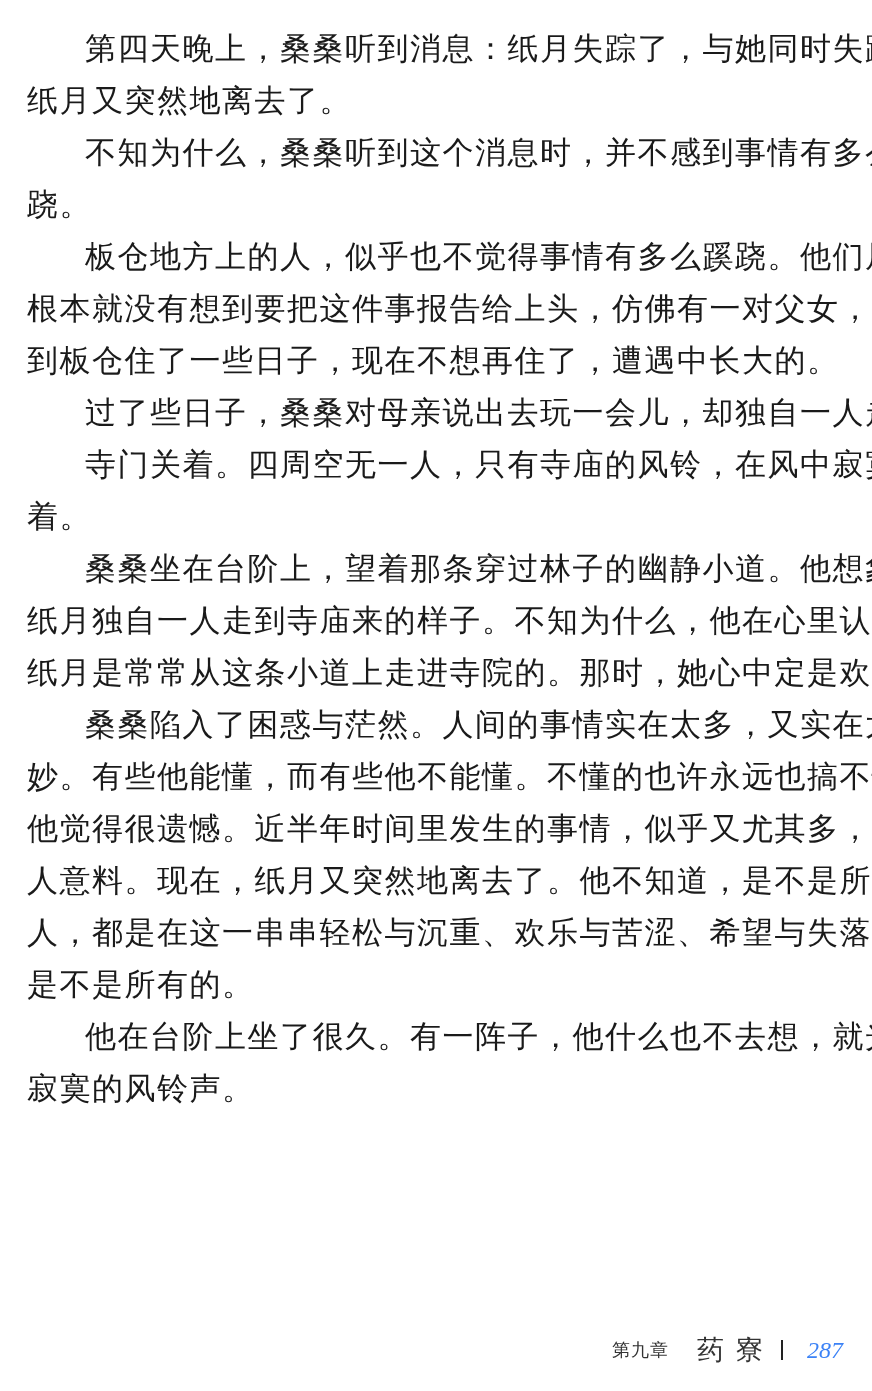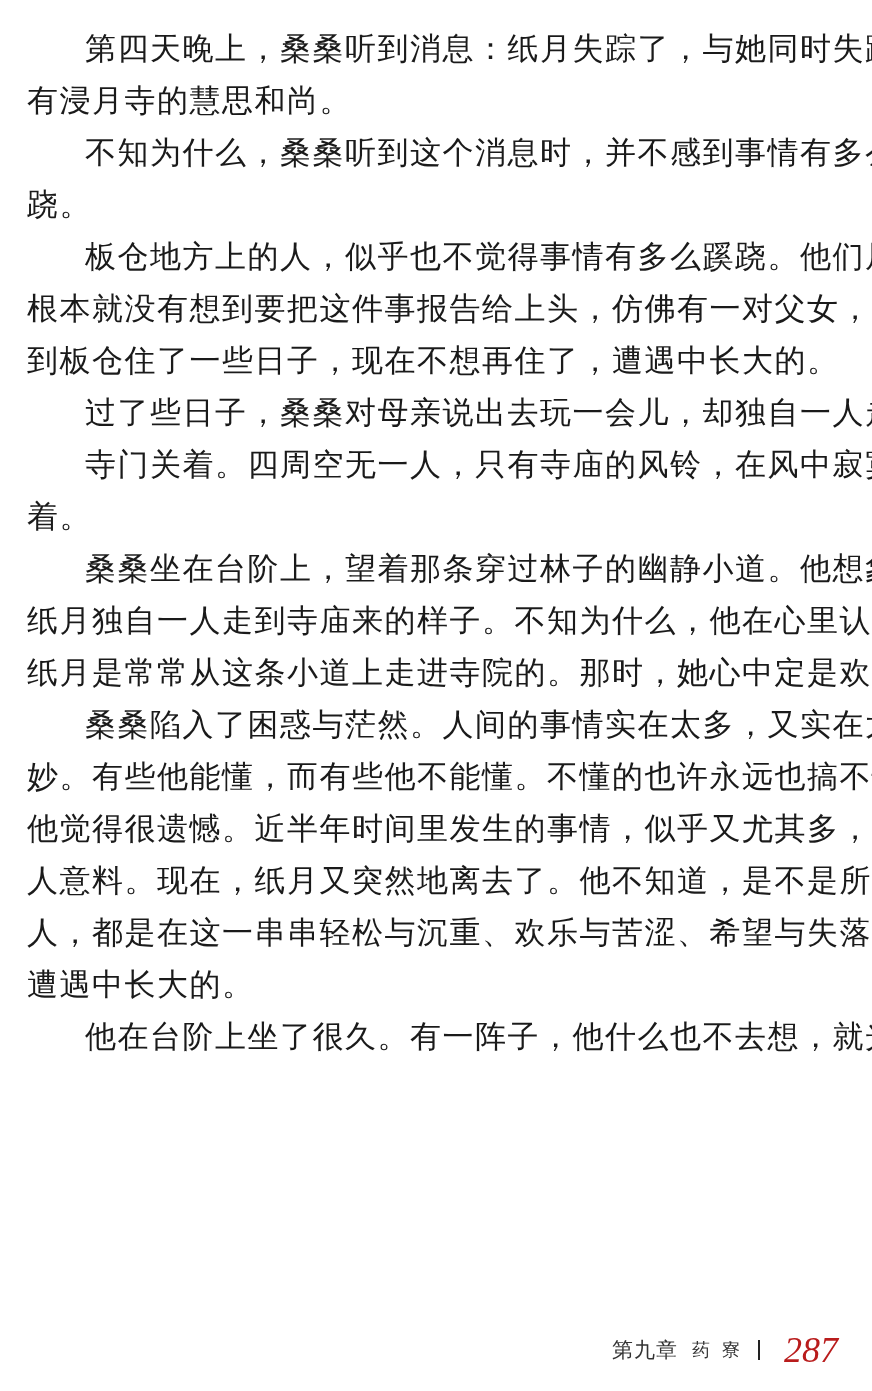--- a/index.html
+++ b/index.html
@@ -35,51 +35,51 @@
       position: absolute;
       top: 1330px;
       left: 612px;
       height: 40px;
       display: flex;
       align-items: center;
       font-family: "DejaVu Sans", "Liberation Sans", sans-serif;
       color: #333;
     }
     .chapter {
-      font-size: 21px;
+      font-size: 18px;
       letter-spacing: 1px;
     }
     .chapter-title {
-      font-size: 18px;
-      margin-left: 14px;
+      font-size: 27px;
+      margin-left: 28px;
       letter-spacing: 12px;
     }
     .divider {
       display: inline-block;
       width: 2px;
       height: 20px;
       background: #222;
       margin-left: 6px;
       margin-right: 24px;
     }
     .page-number {
       font-family: "Liberation Serif", "DejaVu Serif", serif;
       font-style: italic;
-      font-size: 36px;
-      color: #b91c1c;
+      font-size: 24px;
+      color: #3b82f6;
     }
   </style>
 </head>
 <body>
 
 <div class="page-body">
 
   <div>
     <div class="line indent">第四天晚上，桑桑听到消息：纸月失踪了，与她同时失踪的还</div>
-    <div class="line">有浸月寺的慧思和尚。</div>
+    <div class="line">纸月又突然地离去了。</div>
   </div>
 
   <div>
     <div class="line indent">不知为什么，桑桑听到这个消息时，并不感到事情有多么蹊</div>
     <div class="line">跷。</div>
   </div>
 
   <div>
     <div class="line indent">板仓地方上的人，似乎也不觉得事情有多么蹊跷。他们居然</div>
     <div class="line">根本就没有想到要把这件事报告给上头，仿佛有一对父女，偶然地</div>
@@ -100,25 +100,26 @@
     <div class="line">纸月独自一人走到寺庙来的样子。不知为什么，他在心里认定了，</div>
     <div class="line">纸月是常常从这条小道上走进寺院的。那时，她心中定是欢欢喜</div>
   </div>
 
   <div>
     <div class="line indent">桑桑陷入了困惑与茫然。人间的事情实在太多，又实在太奇</div>
     <div class="line">妙。有些他能懂，而有些他不能懂。不懂的也许永远也搞不懂了。</div>
     <div class="line">他觉得很遗憾。近半年时间里发生的事情，似乎又尤其多，尤其出</div>
     <div class="line">人意料。现在，纸月又突然地离去了。他不知道，是不是所有的</div>
     <div class="line">人，都是在这一串串轻松与沉重、欢乐与苦涩、希望与失落相伴的</div>
-    <div class="line">遭遇中长大的。</div>
+    <div class="line">是不是所有的。</div>
   </div>
 
   <div>
     <div class="line indent">他在台阶上坐了很久。有一阵子，他什么也不去想，就光听那</div>
+    <div class="line">寂寞的风铃声。</div>
   </div>
 </div>
 
 <div class="footer">
   <span class="chapter">第九章</span>
   <span class="chapter-title">药寮</span>
   <span class="divider"></span>
   <span class="page-number">287</span>
 </div>
 

